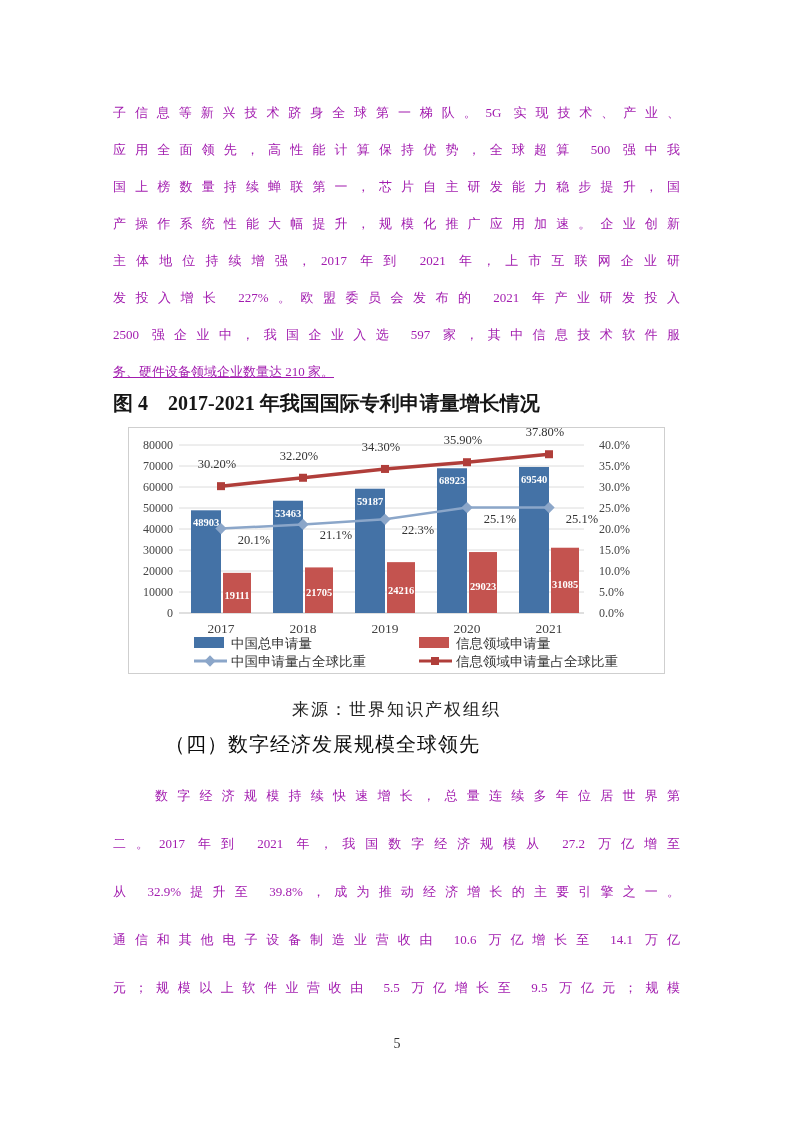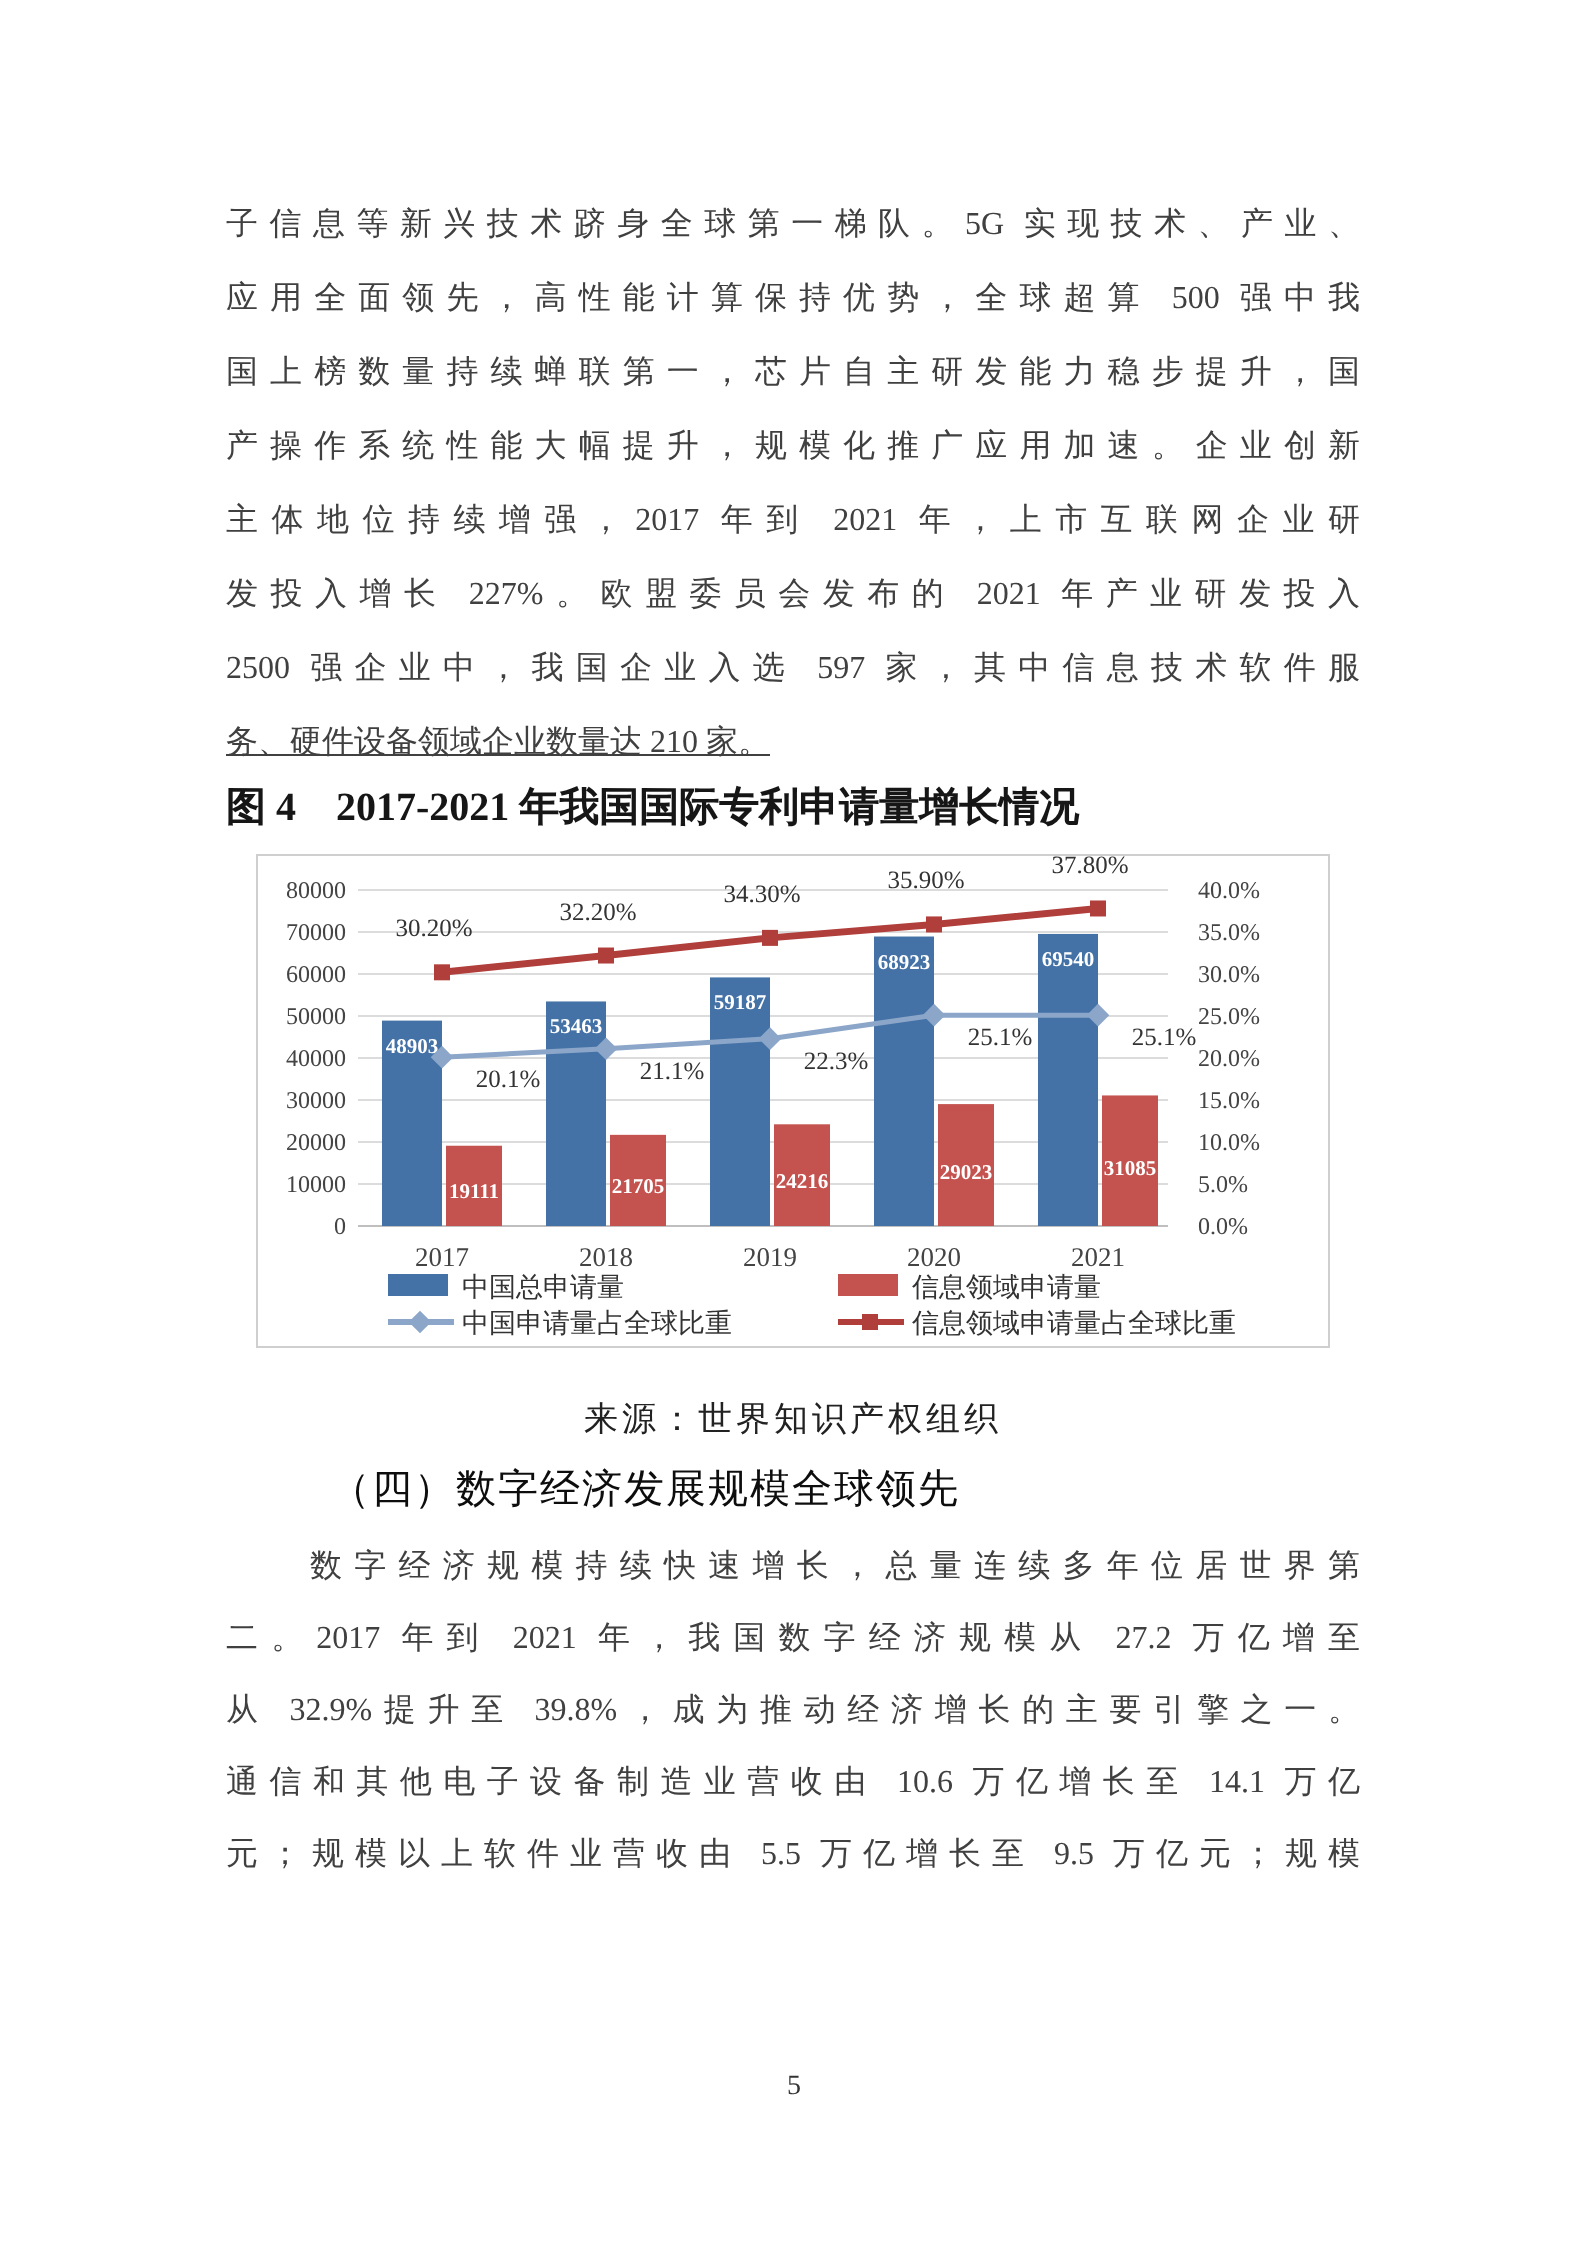--- a/index.html
+++ b/index.html
@@ -4,25 +4,25 @@
 <style>
   html,body{margin:0;padding:0;background:#ffffff;}
   body{
     width:794px;height:1123px;position:relative;overflow:hidden;
     font-family:"Liberation Serif","DejaVu Serif",serif;
     color:#1b1b1b;
   }
   .abs{position:absolute;}
   .para{width:567px;}
   .pline{
-    font-size:16px;line-height:37px;
+    font-size:13px;line-height:37px;
     text-align:justify;text-align-last:justify;
-    white-space:nowrap;color:#404040;
+    white-space:nowrap;color:#a21caf;
   }
-  #para2 .pline{line-height:36px;}
+  #para2 .pline{line-height:36px;margin-top:12px;}
   .pline.end{text-align-last:left;text-decoration:underline;}
   .pline.indent{text-indent:42px;}
   #caption{
     left:113px;top:390px;width:567px;
     font-size:20px;font-weight:600;color:#161616;
   }
   #chartbox{
     left:128px;top:427px;width:535px;height:245px;
     border:1px solid #cfcfcf;background:#ffffff;box-sizing:content-box;
   }

